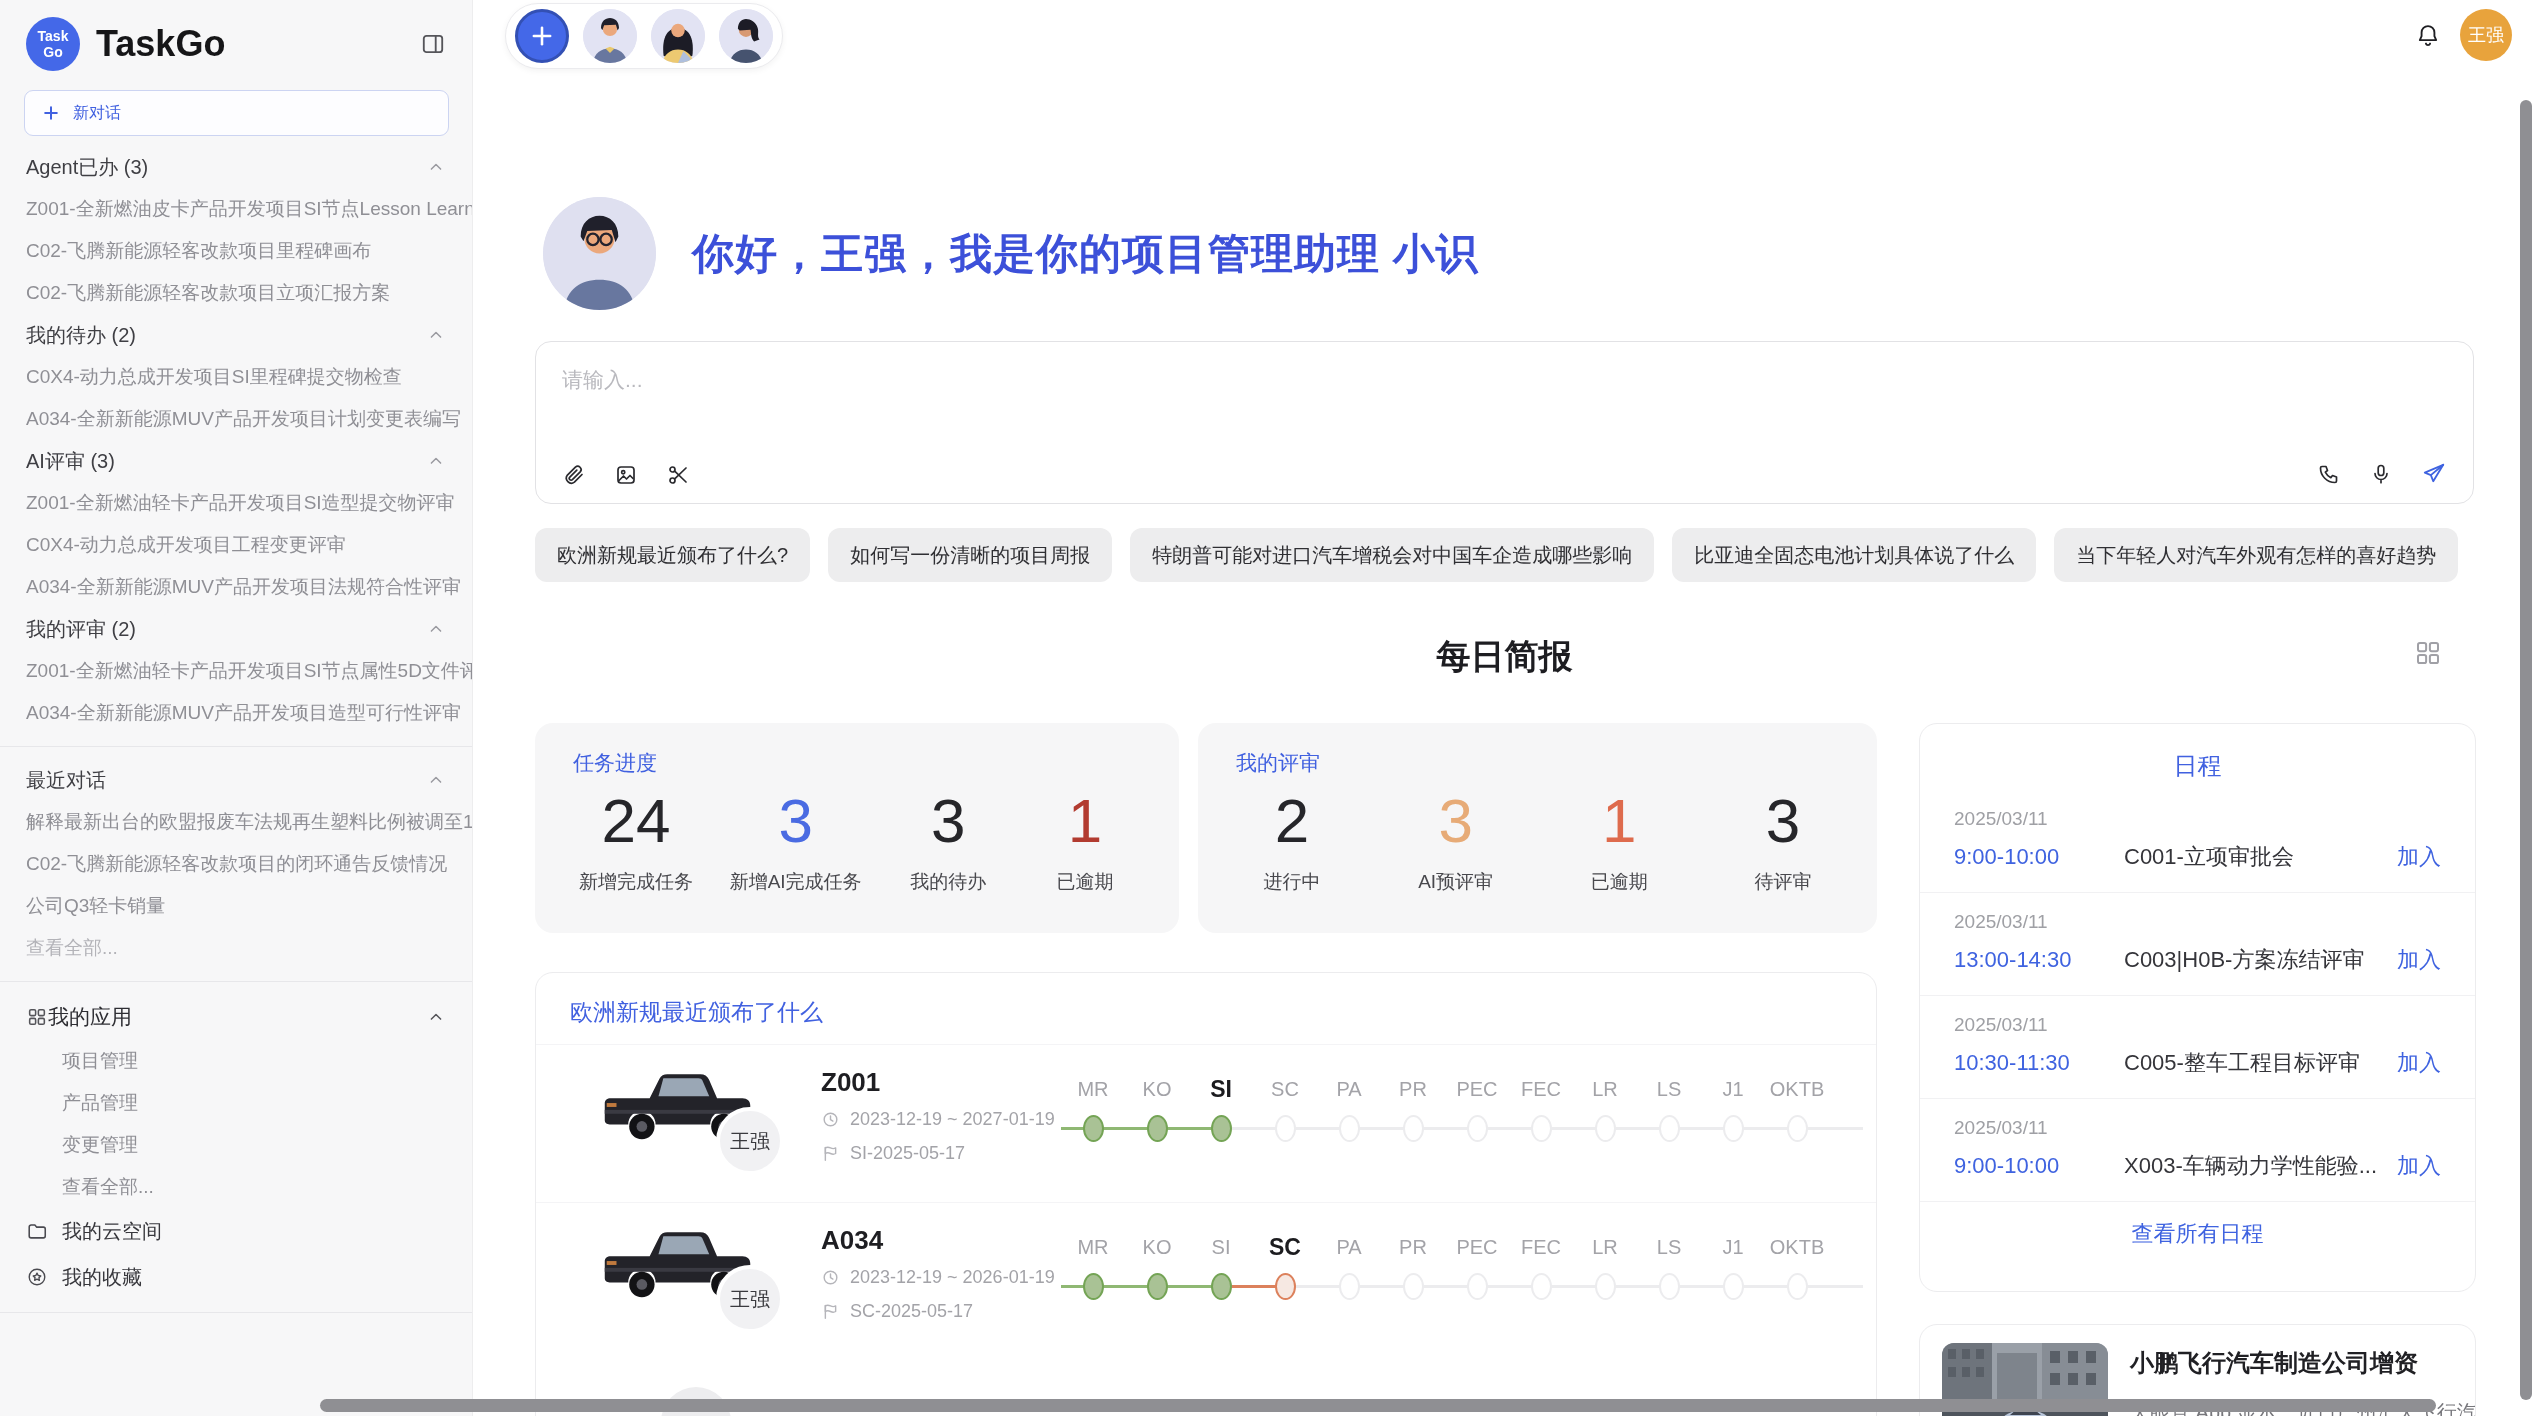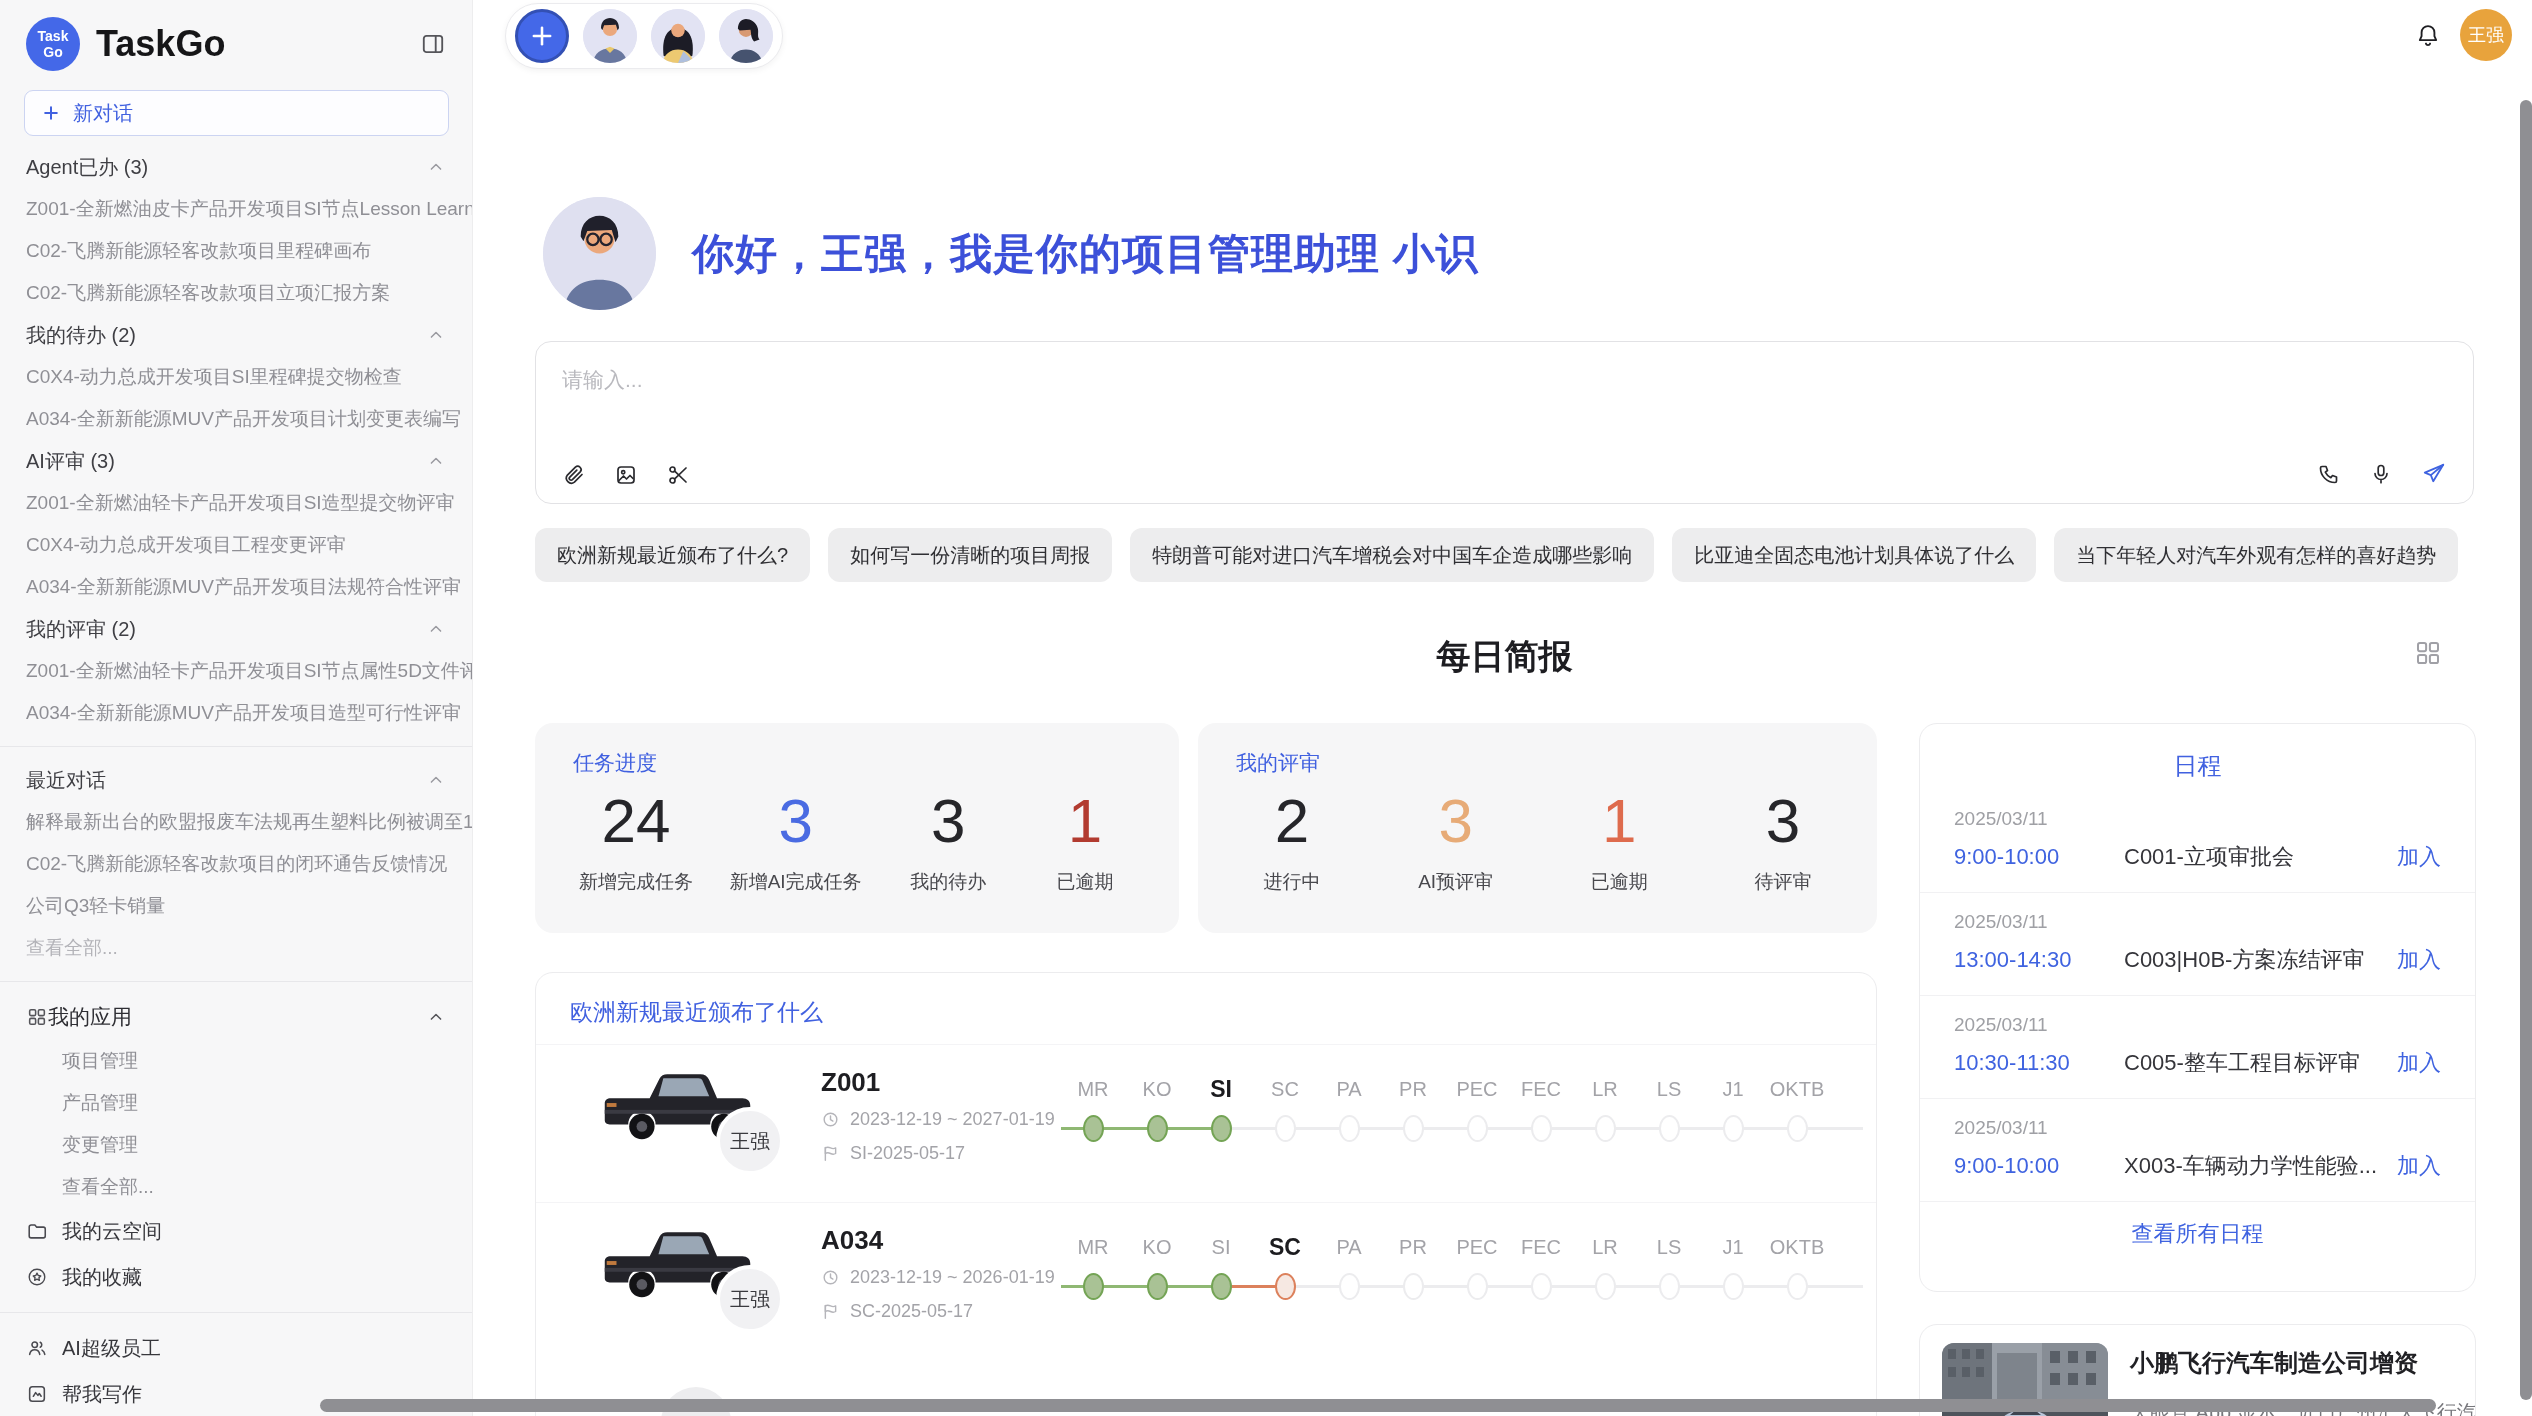--- a/index.html
+++ b/index.html
@@ -16,21 +16,21 @@
   #sidebar{position:absolute;left:0;top:0;width:473px;height:1416px;background:#f7f7f8;
     border-right:1px solid #ededee;padding:14px 0 0;overflow:hidden;}
   .sb-top{display:flex;align-items:center;padding:0 26px;height:60px;}
   .logo{width:54px;height:54px;border-radius:50%;background:var(--logo-blue);color:#fff;
     font-size:14px;line-height:16px;font-weight:600;display:flex;align-items:center;justify-content:center;text-align:center;flex:none;}
   .logo span{width:38px;display:block;}
   .app-title{font-size:36px;font-weight:700;color:#161618;margin-left:16px;flex:1;}
   .panel-ic{color:#55555a;}
   .new-chat{display:flex;align-items:center;gap:12px;margin:16px 24px 6px;width:425px;height:46px;
     background:#fdfdff;border:1px solid #ccd4f2;border-radius:9px;padding:0 16px;
-    font-size:20px;color:var(--accent);cursor:pointer;font-family:inherit;}
+    font-size:16px;color:var(--accent);cursor:pointer;font-family:inherit;}
   #sb-sections,#sb-recent{margin-top:10px;}
   .sec-head{display:flex;align-items:center;justify-content:space-between;height:42px;padding:0 26px;cursor:pointer;}
   .sec-title{font-size:20px;color:#3f3f44;font-weight:500;}
   .sec-head .ic{color:#9a9aa0;}
   .sec-item{height:42px;line-height:42px;padding:0 0 0 26px;font-size:19px;color:#8f8f95;
     white-space:nowrap;overflow:hidden;cursor:pointer;}
   .sec-item.muted{color:#b3b3b8;}
   .sb-divider{height:1px;background:#e7e7ea;margin:12px 0;}
   .apps-head{display:flex;align-items:center;gap:0;height:46px;padding:0 26px;}
   .apps-head .ttl{font-size:21px;color:#2e2e33;flex:1;}
@@ -268,41 +268,20 @@
         <span class="ic">
           <svg width="22" height="22" viewBox="0 0 24 24" fill="none" stroke="currentColor" stroke-width="1.5" stroke-linejoin="round">
             <circle cx="12" cy="12" r="8.5"></circle>
             <path d="M12 7.8l1.3 2.6 2.8.4-2 2 .5 2.8L12 14.3l-2.6 1.3.5-2.8-2-2 2.8-.4z"></path>
           </svg>
         </span>
         <div>我的收藏</div>
       </div>
     </div>
   <div class="sb-divider"></div>
-  <div id="sb-tools">
-      <div class="link-row">
-        <span class="ic">
-          <svg width="22" height="22" viewBox="0 0 24 24" fill="none" stroke="currentColor" stroke-width="1.7" stroke-linecap="round">
-            <circle cx="9.5" cy="8.5" r="3"></circle>
-            <path d="M4 19c.5-3 2.7-5 5.5-5s5 2 5.5 5"></path>
-            <path d="M15.5 5.8a3 3 0 0 1 0 5.4M17.5 14.3c1.6.8 2.7 2.5 3 4.7"></path>
-          </svg>
-        </span>
-        <div>AI超级员工</div>
-      </div>
-      <div class="link-row">
-        <span class="ic">
-          <svg width="22" height="22" viewBox="0 0 24 24" fill="none" stroke="currentColor" stroke-width="1.7" stroke-linecap="round" stroke-linejoin="round">
-            <rect x="4" y="4" width="16" height="16" rx="3"></rect>
-            <path d="M8 14.5l2.5-4 2.5 3 1.5-2 2 3"></path>
-          </svg>
-        </span>
-        <div>帮我写作</div>
-      </div>
-    </div>
 </aside>
 
 <div id="topbar-pill">
   <div class="plus-btn">
     <span class="ic">
         <svg width="28" height="28" viewBox="0 0 24 24" fill="none" stroke="currentColor" stroke-width="2.2" stroke-linecap="round">
           <line x1="12" y1="5" x2="12" y2="19"></line>
           <line x1="5" y1="12" x2="19" y2="12"></line>
         </svg>
       </span>

